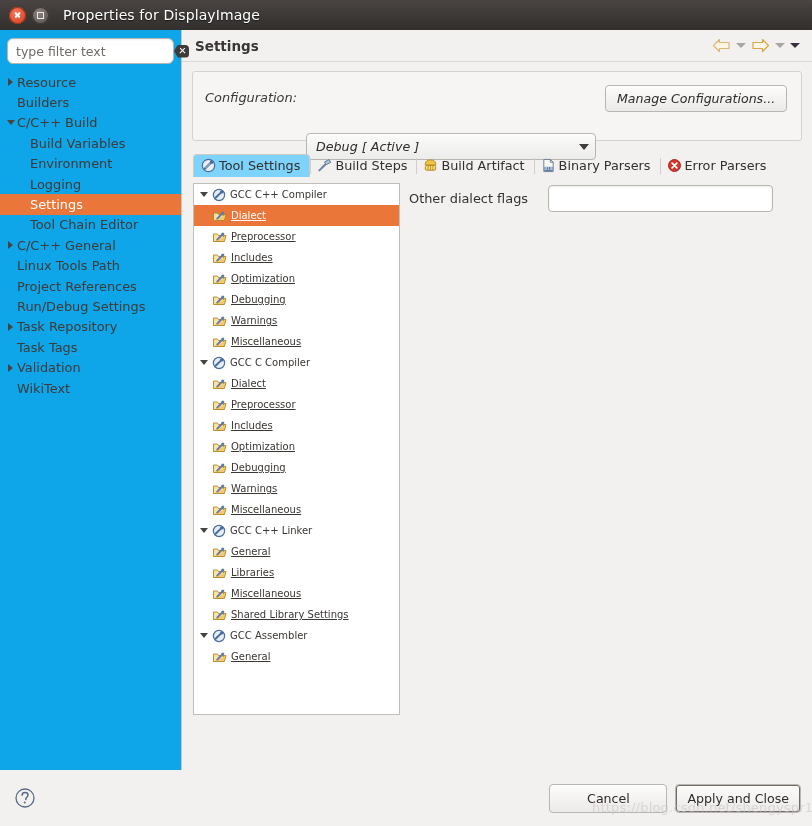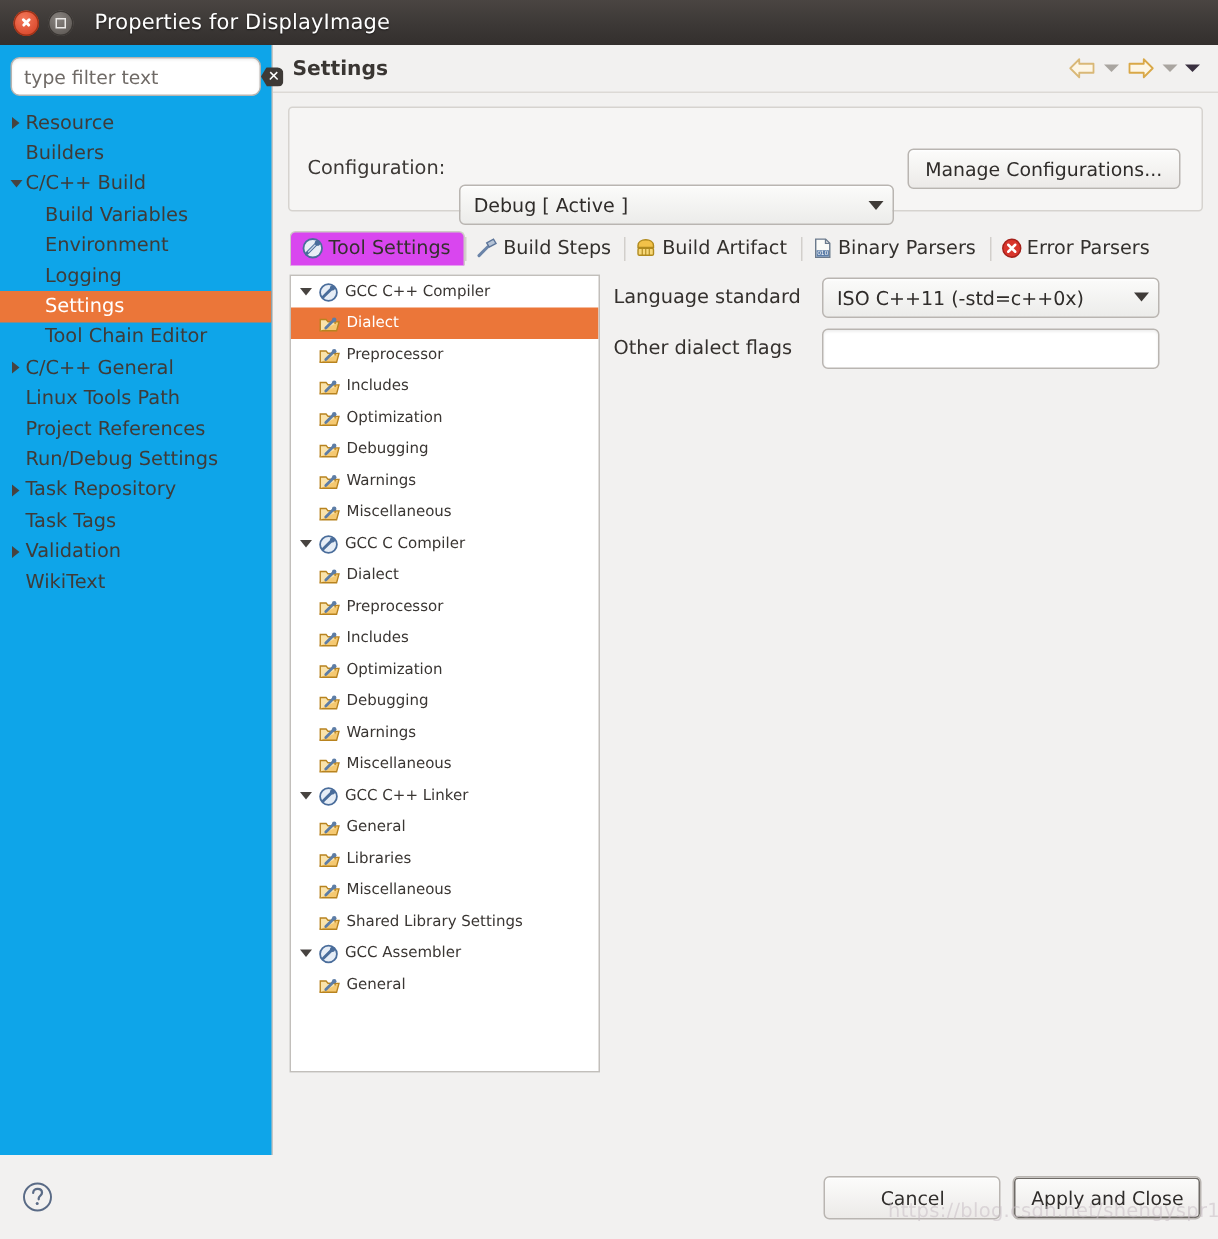--- a/index.html
+++ b/index.html
@@ -89,21 +89,21 @@
   .navbtns { display:flex; align-items:center; gap:5px; }
   .arrow-ico { width:19px; height:15px; position:relative; }
   .arrow-ico svg { display:block; }
   .caret { width:0;height:0;border-left:5px solid transparent;border-right:5px solid transparent;
            border-top:5.5px solid #a9a5a0; }
   .caret.dark { border-top-color:#3a3040; }
 
   .cfg-group {
     margin: 9px 10px 0 10px; border:1px solid #d6d3cf; border-radius:3px;
     background:#f6f5f4; height:70px; padding: 13px 12px 0 12px;
-    display:flex; align-items:center; gap:9px;
+    display:flex; align-items:flex-start; gap:9px;font-style:italic;
   }
   .cfg-label { font-size:12.9px; color:#3c3835; line-height:26px; }
   .combo {
     height:27px; border:1px solid #b9b5b1; border-radius:4px;
     background: linear-gradient(to bottom, #fbfbfa, #ececea);
     display:flex; align-items:center; padding:0 6px 0 9px; font-size:12.7px; color:#2f2c2a;
     box-shadow: 0 1px 0 rgba(255,255,255,.8) inset;
   }
   .combo .cval { flex:1; white-space:nowrap; overflow:hidden; }
   .combo .cdown { width:0;height:0;border-left:5px solid transparent;border-right:5px solid transparent;
@@ -118,21 +118,21 @@
     box-shadow: 0 1px 0 rgba(255,255,255,.7) inset;
   }
 
   
   .tabs { display:flex; align-items:flex-end; margin: 10px 10px 0 11px; height:26px; }
   .tab {
     display:flex; align-items:center; gap:3px; font-size:12.8px; color:#33302d;
     padding: 3px 9px 4px 7px; white-space:nowrap; position:relative; cursor:default;
   }
   .tab.active {
-    background:#d946ef; border:1px solid #cecac6; border-bottom:none;
+    background:#7dd3fc; border:1px solid #cecac6; border-bottom:none;
     border-radius:4px 4px 0 0; padding-top:3px;
   }
   .tab:not(.active) + .tab:not(.active)::before,
   .tab.active + .tab::before {
     content:""; position:absolute; left:0; top:3px; bottom:3px; width:1px; background:#d2cfcb;
   }
   .tabico { width:15px; height:15px; flex:none; display:block; }
 
   
   .main { display:flex; margin: 0 10px 0 11px; flex:1; gap:0; padding-top:6px; }
@@ -142,21 +142,21 @@
   }
   .tt-item {
     height:21px; display:flex; align-items:center; font-size:10px; color:#3a3633;
     padding-left:3px; white-space:nowrap; cursor:default;
   }
   .tt-item.selected { background:#eb7639; color:#fff; }
   .tt-tw { width:14px; flex:none; display:flex; align-items:center; justify-content:center; }
   .tt-tw i { width:0;height:0;border-left:4.5px solid transparent;border-right:4.5px solid transparent;
              border-top:5px solid #474340; }
   .tt-ico { width:16px; height:14px; flex:none; margin-right:3px; }
-  .tt-child { padding-left: 18px; }
+  .tt-child { padding-left: 18px; text-decoration: underline; }
 
   .prop-pane { flex:1; padding-left: 9px; }
   .prop-row { display:flex; align-items:center; height:30px; margin-bottom:4px; }
   .prop-label { font-size:12.9px; color:#35312e; width:139px; flex:none; }
   .prop-combo { width: 225px; }
   .txtfield {
     height:27px; width:225px; border:1px solid #b9b5b1; border-radius:4px; background:#fff;
     box-shadow: inset 0 1px 2px rgba(0,0,0,.08);
   }
 
@@ -576,27 +576,20 @@
                 <path d="M1.5 11.5 L1.5 4 L5.4 4 L6.7 5.6 L11.4 5.6 L11.4 7" fill="#fae3ab" stroke="#b8831f" stroke-width=".9"></path>
                 <path d="M5.2 9.6 L10.6 4.3" stroke="#5d7da6" stroke-width="1.9" stroke-linecap="round"></path>
                 <circle cx="10.8" cy="4.1" r="1.5" fill="#5d7da6"></circle>
               </svg></span>
             <span>General</span>
           </div>
         </div>
 
       <div class="prop-pane">
         <div class="prop-row">
-          <div class="prop-label">Language standard</div>
-          <div class="combo prop-combo">
-            <span class="cval">ISO C++11 (-std=c++0x)</span>
-            <span class="cdown"></span>
-          </div>
-        </div>
-        <div class="prop-row">
           <div class="prop-label">Other dialect flags</div>
           <div class="txtfield"></div>
         </div>
       </div>
     </div>
 
     <div class="page-btns">
       <div class="btn">Restore Defaults</div>
       <div class="btn">Apply</div>
     </div>

